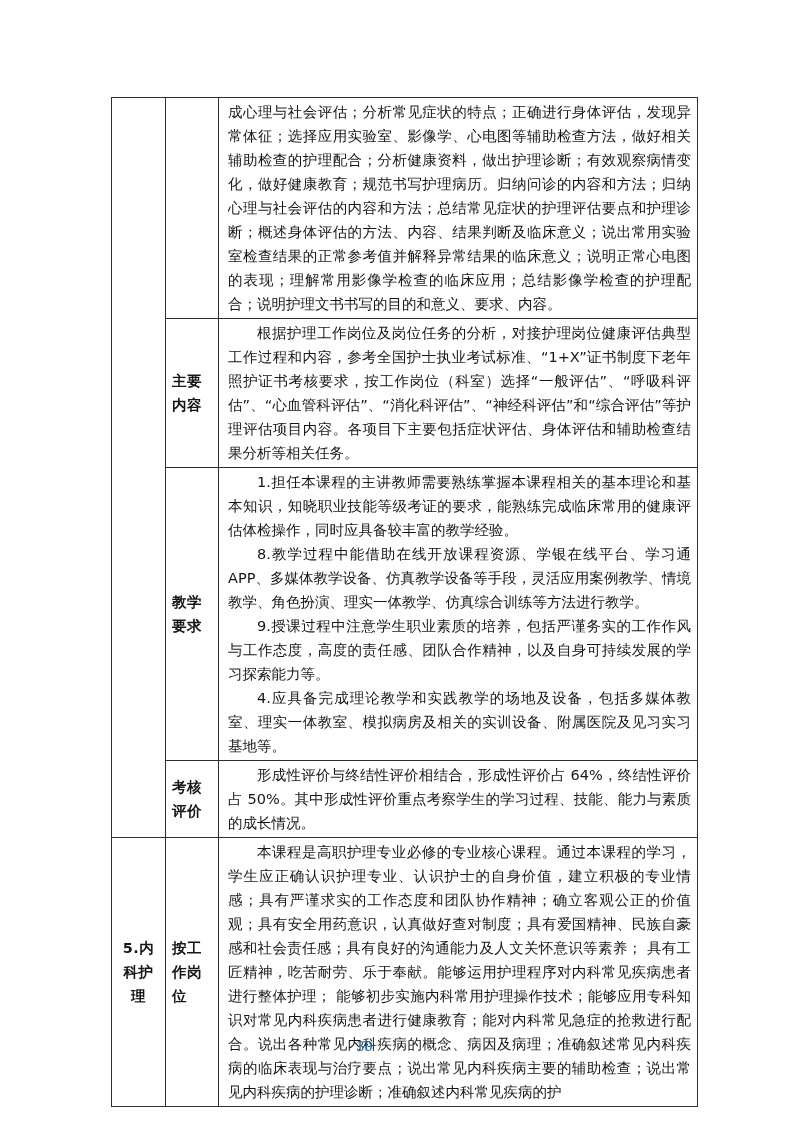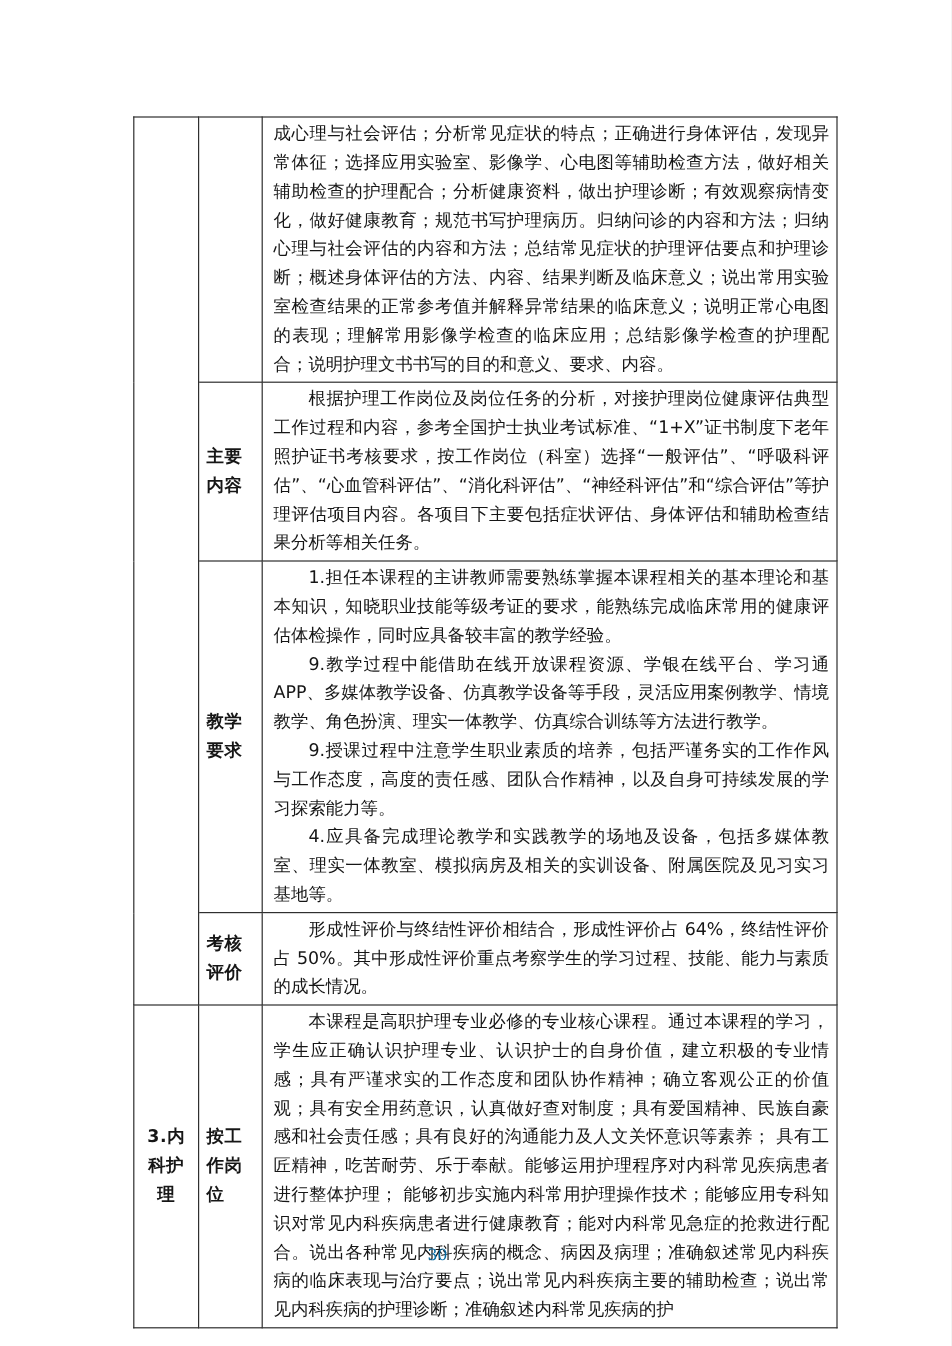--- a/index.html
+++ b/index.html
@@ -94,35 +94,35 @@
       <td class="hdr">主要内容</td>
       <td class="content">
         <p>根据护理工作岗位及岗位任务的分析，对接护理岗位健康评估典型工作过程和内容，参考全国护士执业考试标准、“1+X”证书制度下老年照护证书考核要求，按工作岗位（科室）选择“一般评估”、“呼吸科评估”、“心血管科评估”、“消化科评估”、“神经科评估”和“综合评估”等护理评估项目内容。各项目下主要包括症状评估、身体评估和辅助检查结果分析等相关任务。</p>
       </td>
     </tr>
 
     <tr class="r3">
       <td class="hdr">教学要求</td>
       <td class="content">
         <p>1.担任本课程的主讲教师需要熟练掌握本课程相关的基本理论和基本知识，知晓职业技能等级考证的要求，能熟练完成临床常用的健康评估体检操作，同时应具备较丰富的教学经验。</p>
-        <p>9.教学过程中能借助在线开放课程资源、学银在线平台、学习通 APP、多媒体教学设备、仿真教学设备等手段，灵活应用案例教学、情境教学、角色扮演、理实一体教学、仿真综合训练等方法进行教学。</p>
+        <p>8.教学过程中能借助在线开放课程资源、学银在线平台、学习通 APP、多媒体教学设备、仿真教学设备等手段，灵活应用案例教学、情境教学、角色扮演、理实一体教学、仿真综合训练等方法进行教学。</p>
         <p>9.授课过程中注意学生职业素质的培养，包括严谨务实的工作作风与工作态度，高度的责任感、团队合作精神，以及自身可持续发展的学习探索能力等。</p>
         <p>4.应具备完成理论教学和实践教学的场地及设备，包括多媒体教室、理实一体教室、模拟病房及相关的实训设备、附属医院及见习实习基地等。</p>
       </td>
     </tr>
 
     <tr class="r4">
       <td class="hdr">考核评价</td>
       <td class="content">
         <p>形成性评价与终结性评价相结合，形成性评价占 64%，终结性评价占 50%。其中形成性评价重点考察学生的学习过程、技能、能力与素质的成长情况。</p>
       </td>
     </tr>
 
     <tr class="r5">
-      <td class="sec-hdr">3.内科护理</td>
+      <td class="sec-hdr">5.内科护理</td>
       <td class="hdr">按工作岗位</td>
       <td class="content">
         <p>本课程是高职护理专业必修的专业核心课程。通过本课程的学习，学生应正确认识护理专业、认识护士的自身价值，建立积极的专业情感；具有严谨求实的工作态度和团队协作精神；确立客观公正的价值观；具有安全用药意识，认真做好查对制度；具有爱国精神、民族自豪感和社会责任感；具有良好的沟通能力及人文关怀意识等素养； 具有工匠精神，吃苦耐劳、乐于奉献。能够运用护理程序对内科常见疾病患者进行整体护理； 能够初步实施内科常用护理操作技术；能够应用专科知识对常见内科疾病患者进行健康教育；能对内科常见急症的抢救进行配合。说出各种常见内科疾病的概念、病因及病理；准确叙述常见内科疾病的临床表现与治疗要点；说出常见内科疾病主要的辅助检查；说出常见内科疾病的护理诊断；准确叙述内科常见疾病的护</p>
       </td>
     </tr>
 
   </tbody>
     </table>
 
   <div class="page-number">30</div>

